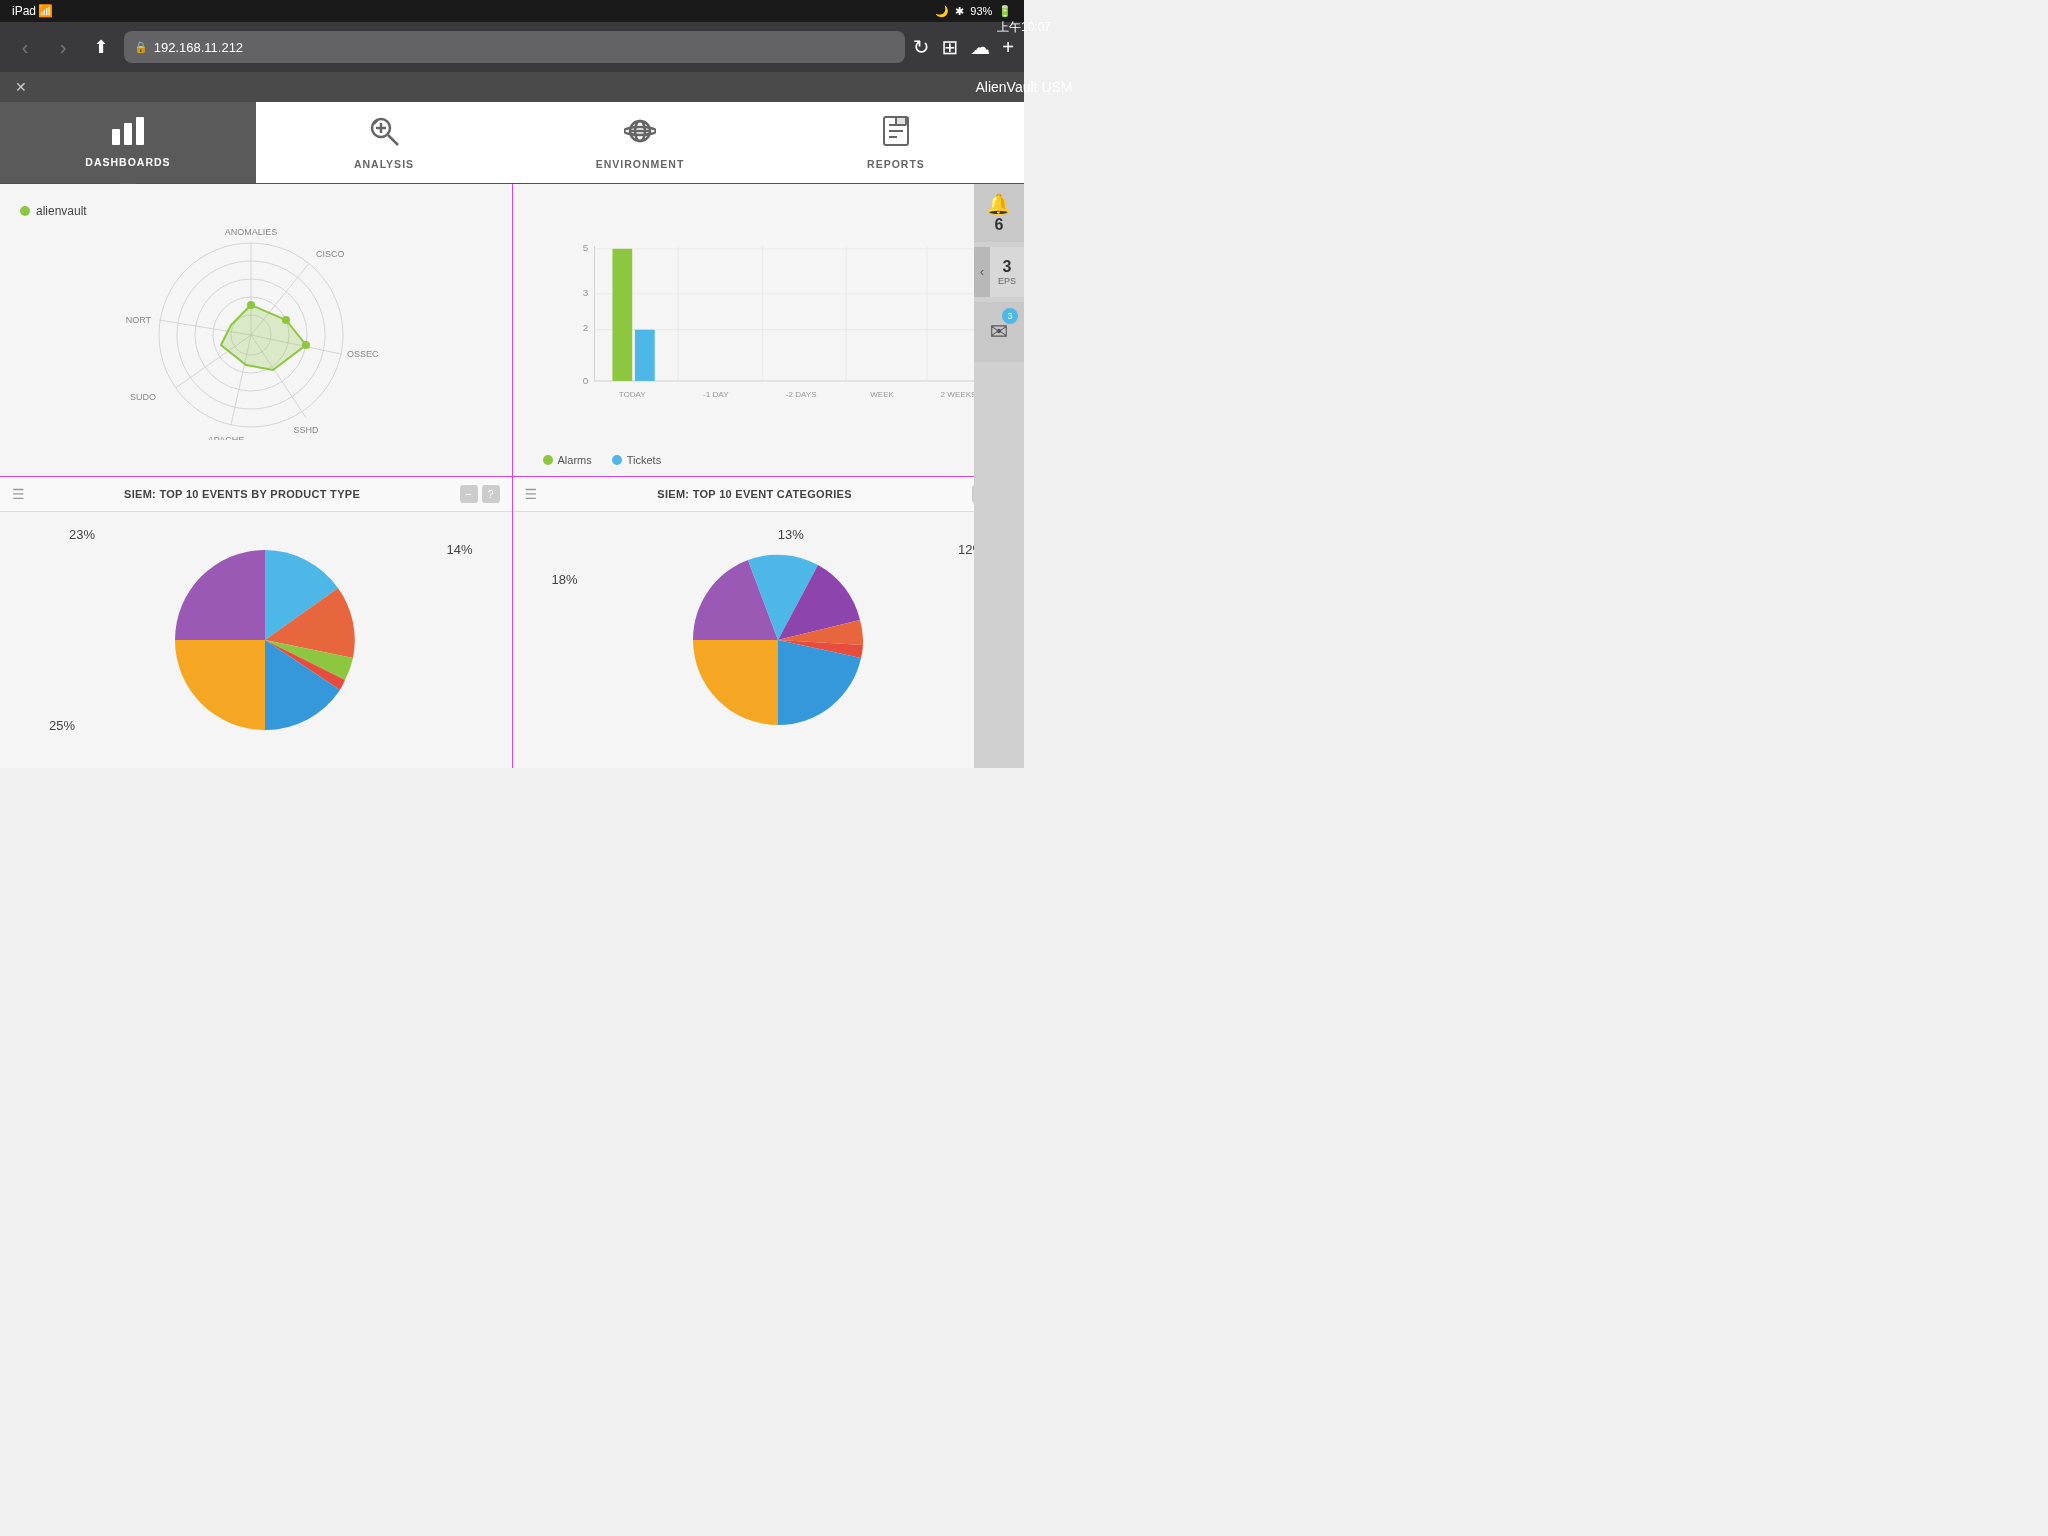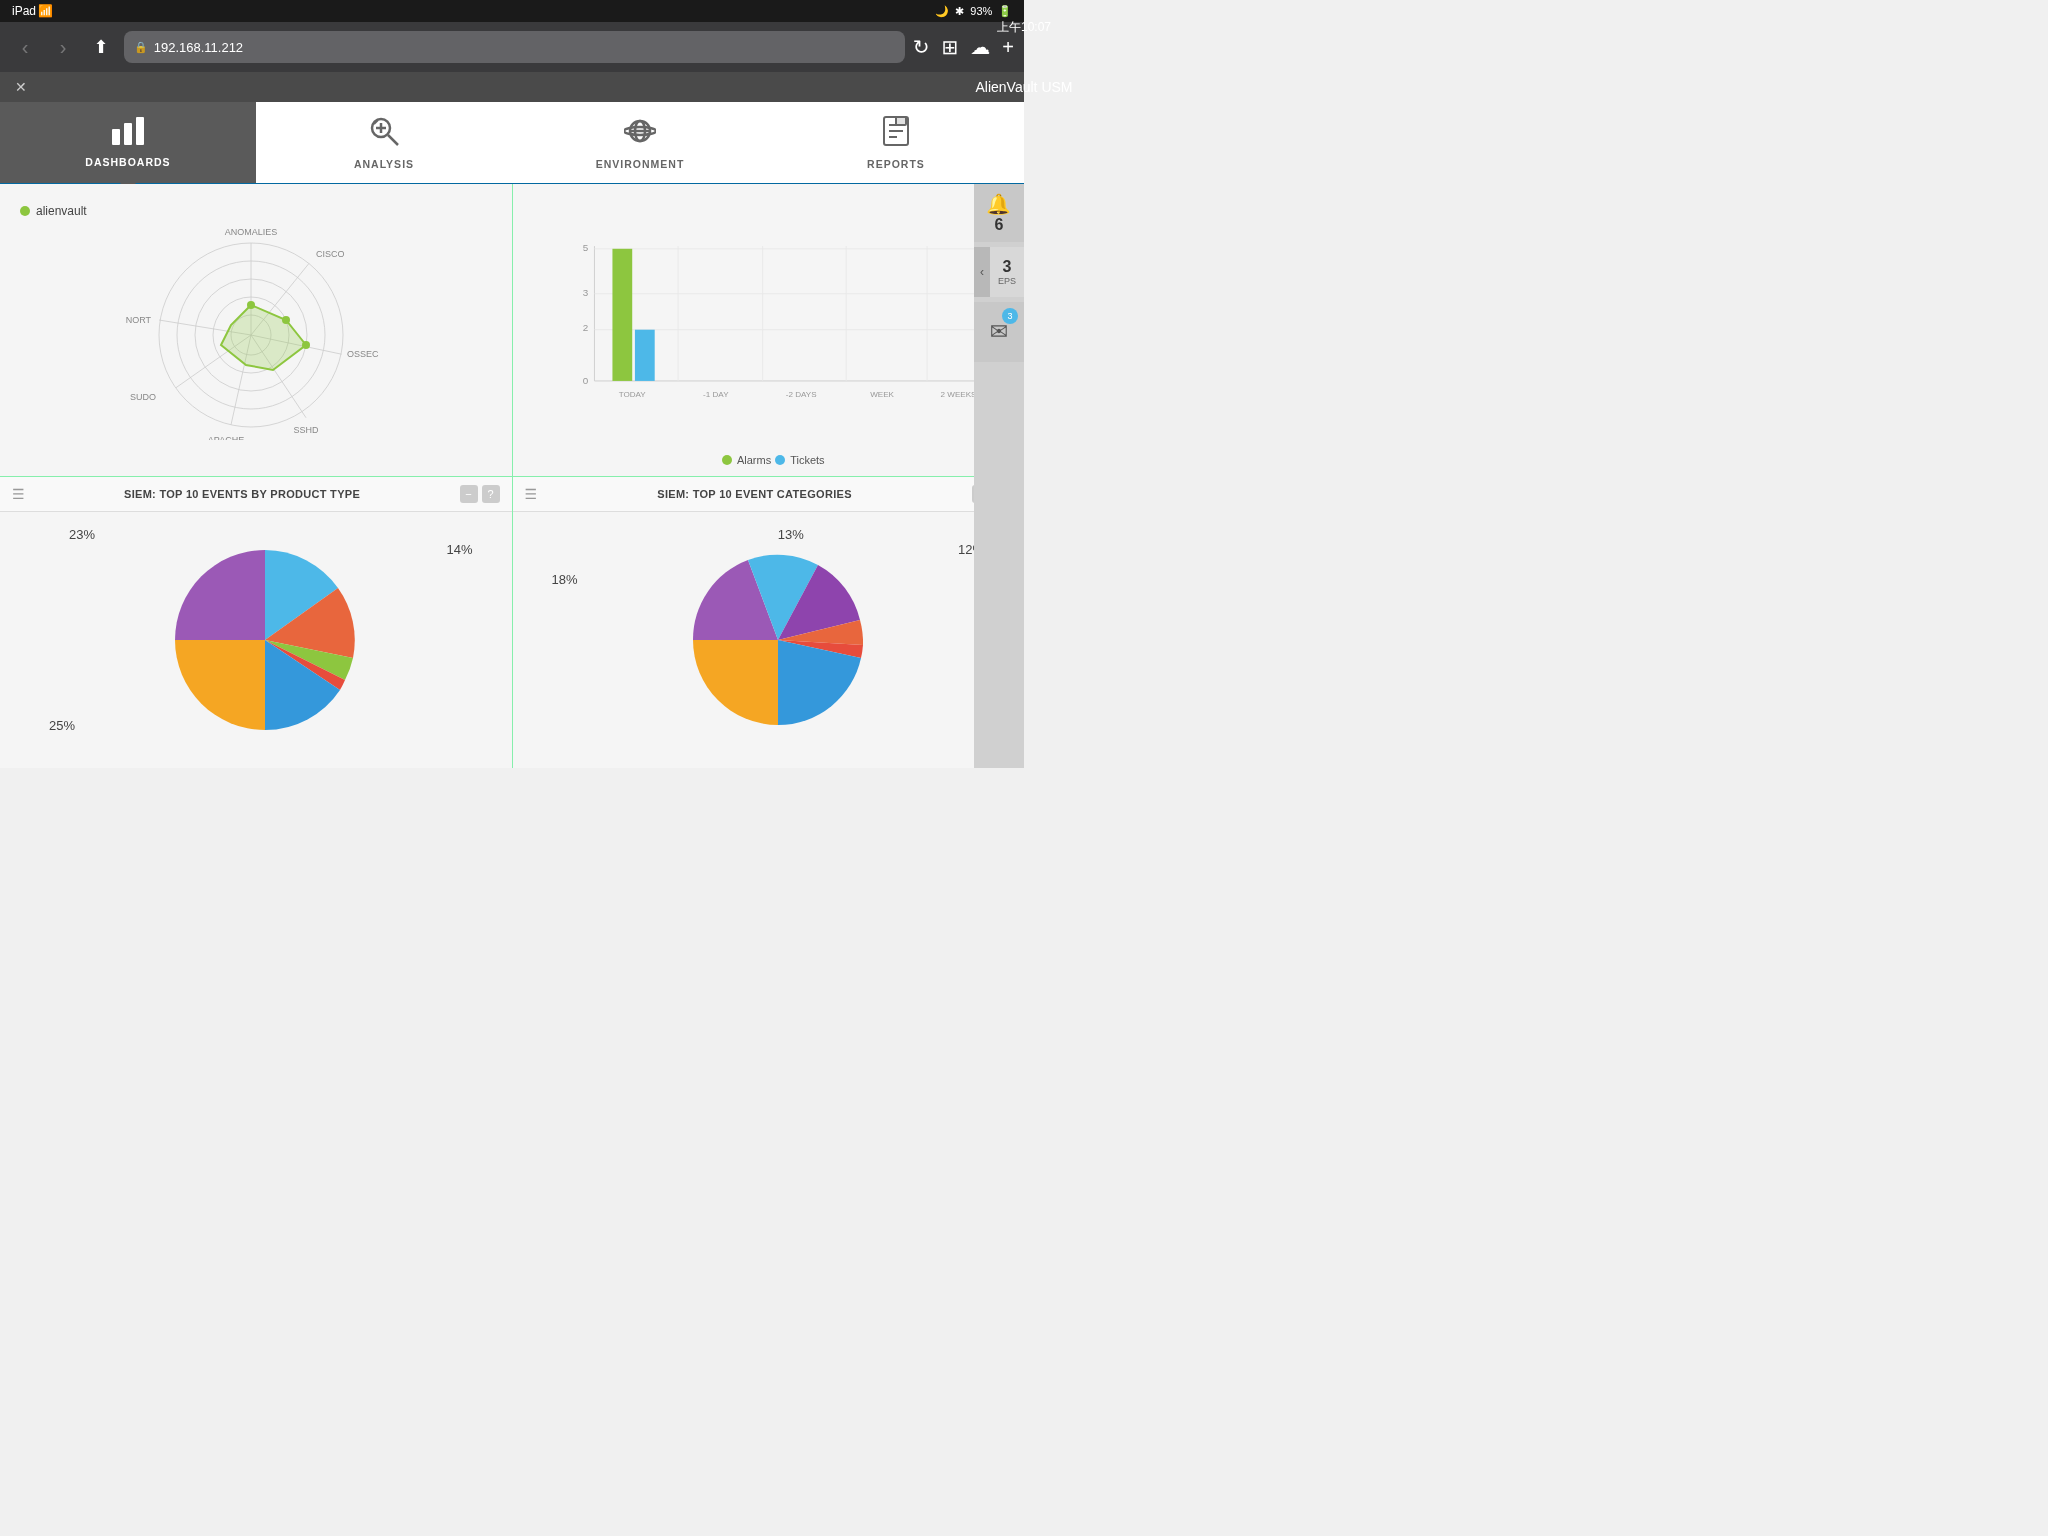--- a/index.html
+++ b/index.html
@@ -105,21 +105,21 @@
     }
     .nav-item .nav-icon { font-size: 28px; line-height: 1; }
     .nav-item-label { font-size: 10.5px; letter-spacing: 1px; }
 
     
     .main-content {
       display: grid;
       grid-template-columns: 1fr 1fr;
       grid-template-rows: 1fr 1fr;
       height: calc(768px - 22px - 50px - 30px - 82px);
-      background: #86efac;
+      background: #d946ef;
       gap: 1px;
       position: relative;
     }
 
     
     .panel {
       background: #f5f5f5;
       position: relative;
       overflow: hidden;
     }
@@ -150,23 +150,22 @@
     }
 
     
     .bar-panel {
       padding: 15px 20px 10px 30px;
       display: flex;
       flex-direction: column;
     }
     .bar-legend {
       display: flex;
-      gap: 4px;
+      gap: 20px;
       margin-top: 4px;
-      justify-content: center;
     }
     .bar-legend-item { display: flex; align-items: center; gap: 5px; font-size: 11px; color: #555; }
     .bar-legend-dot { width: 10px; height: 10px; border-radius: 50%; }
 
     
     .panel-header {
       display: flex;
       align-items: center;
       padding: 8px 12px;
       border-bottom: 1px solid #ddd;

